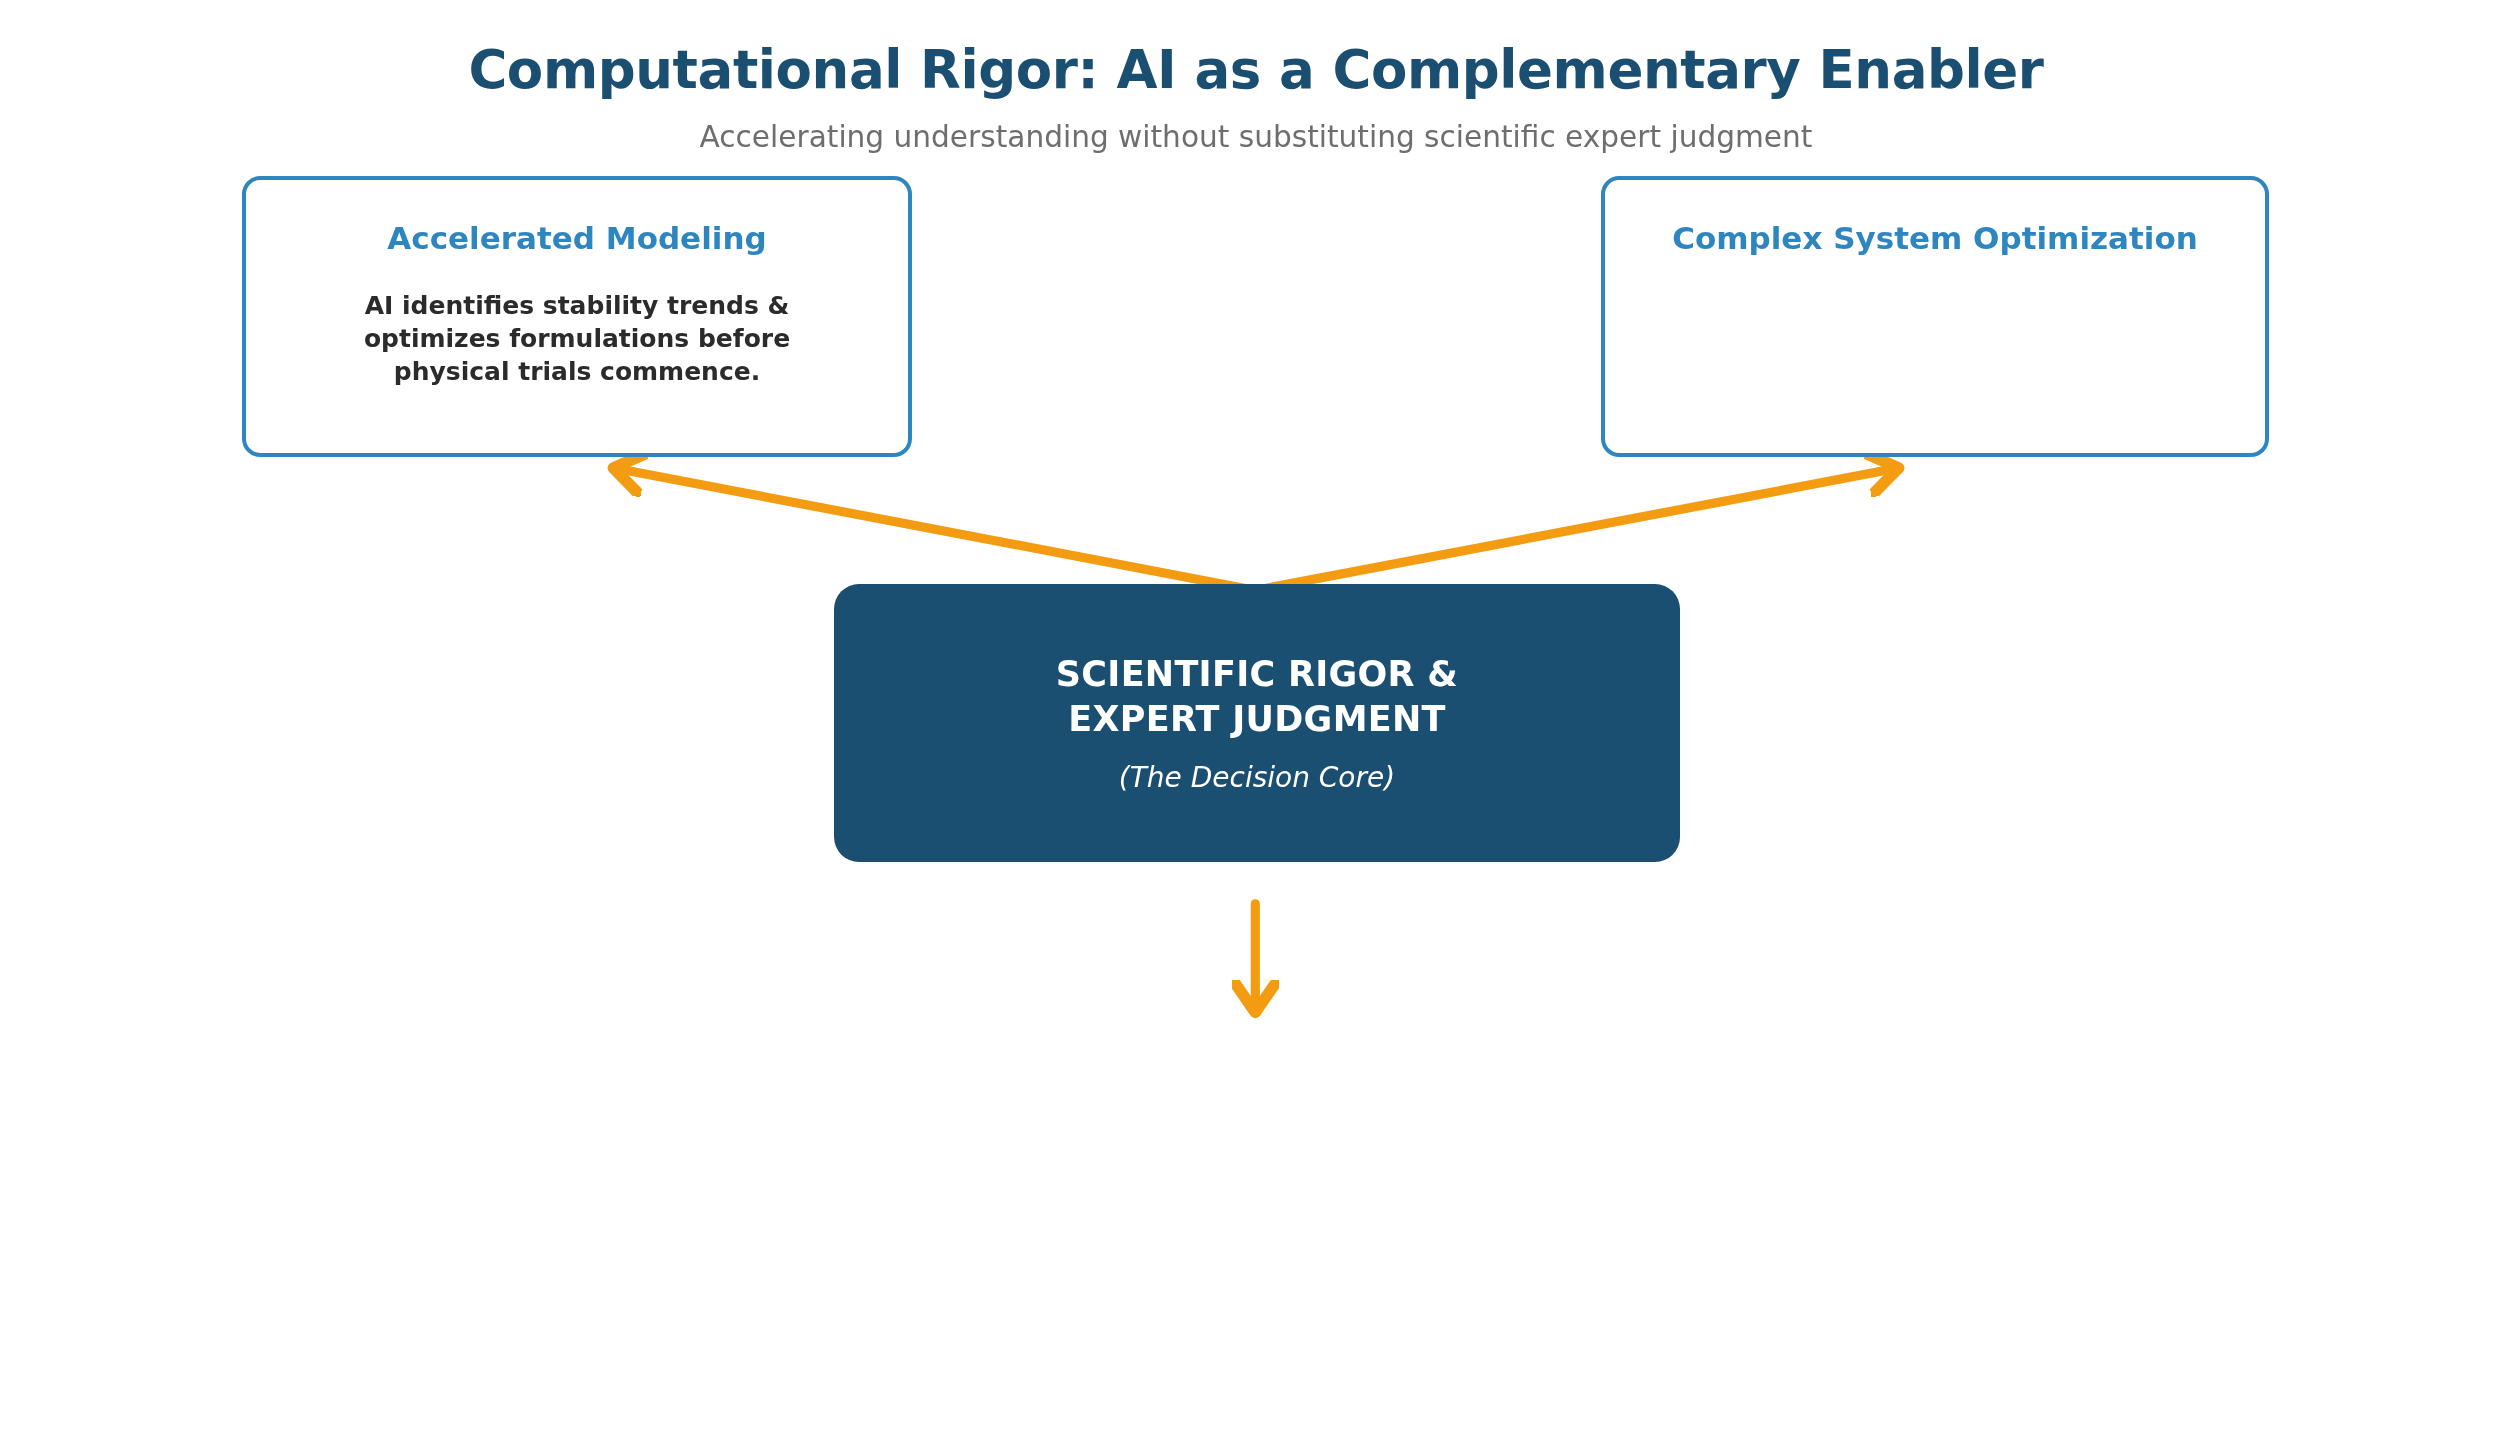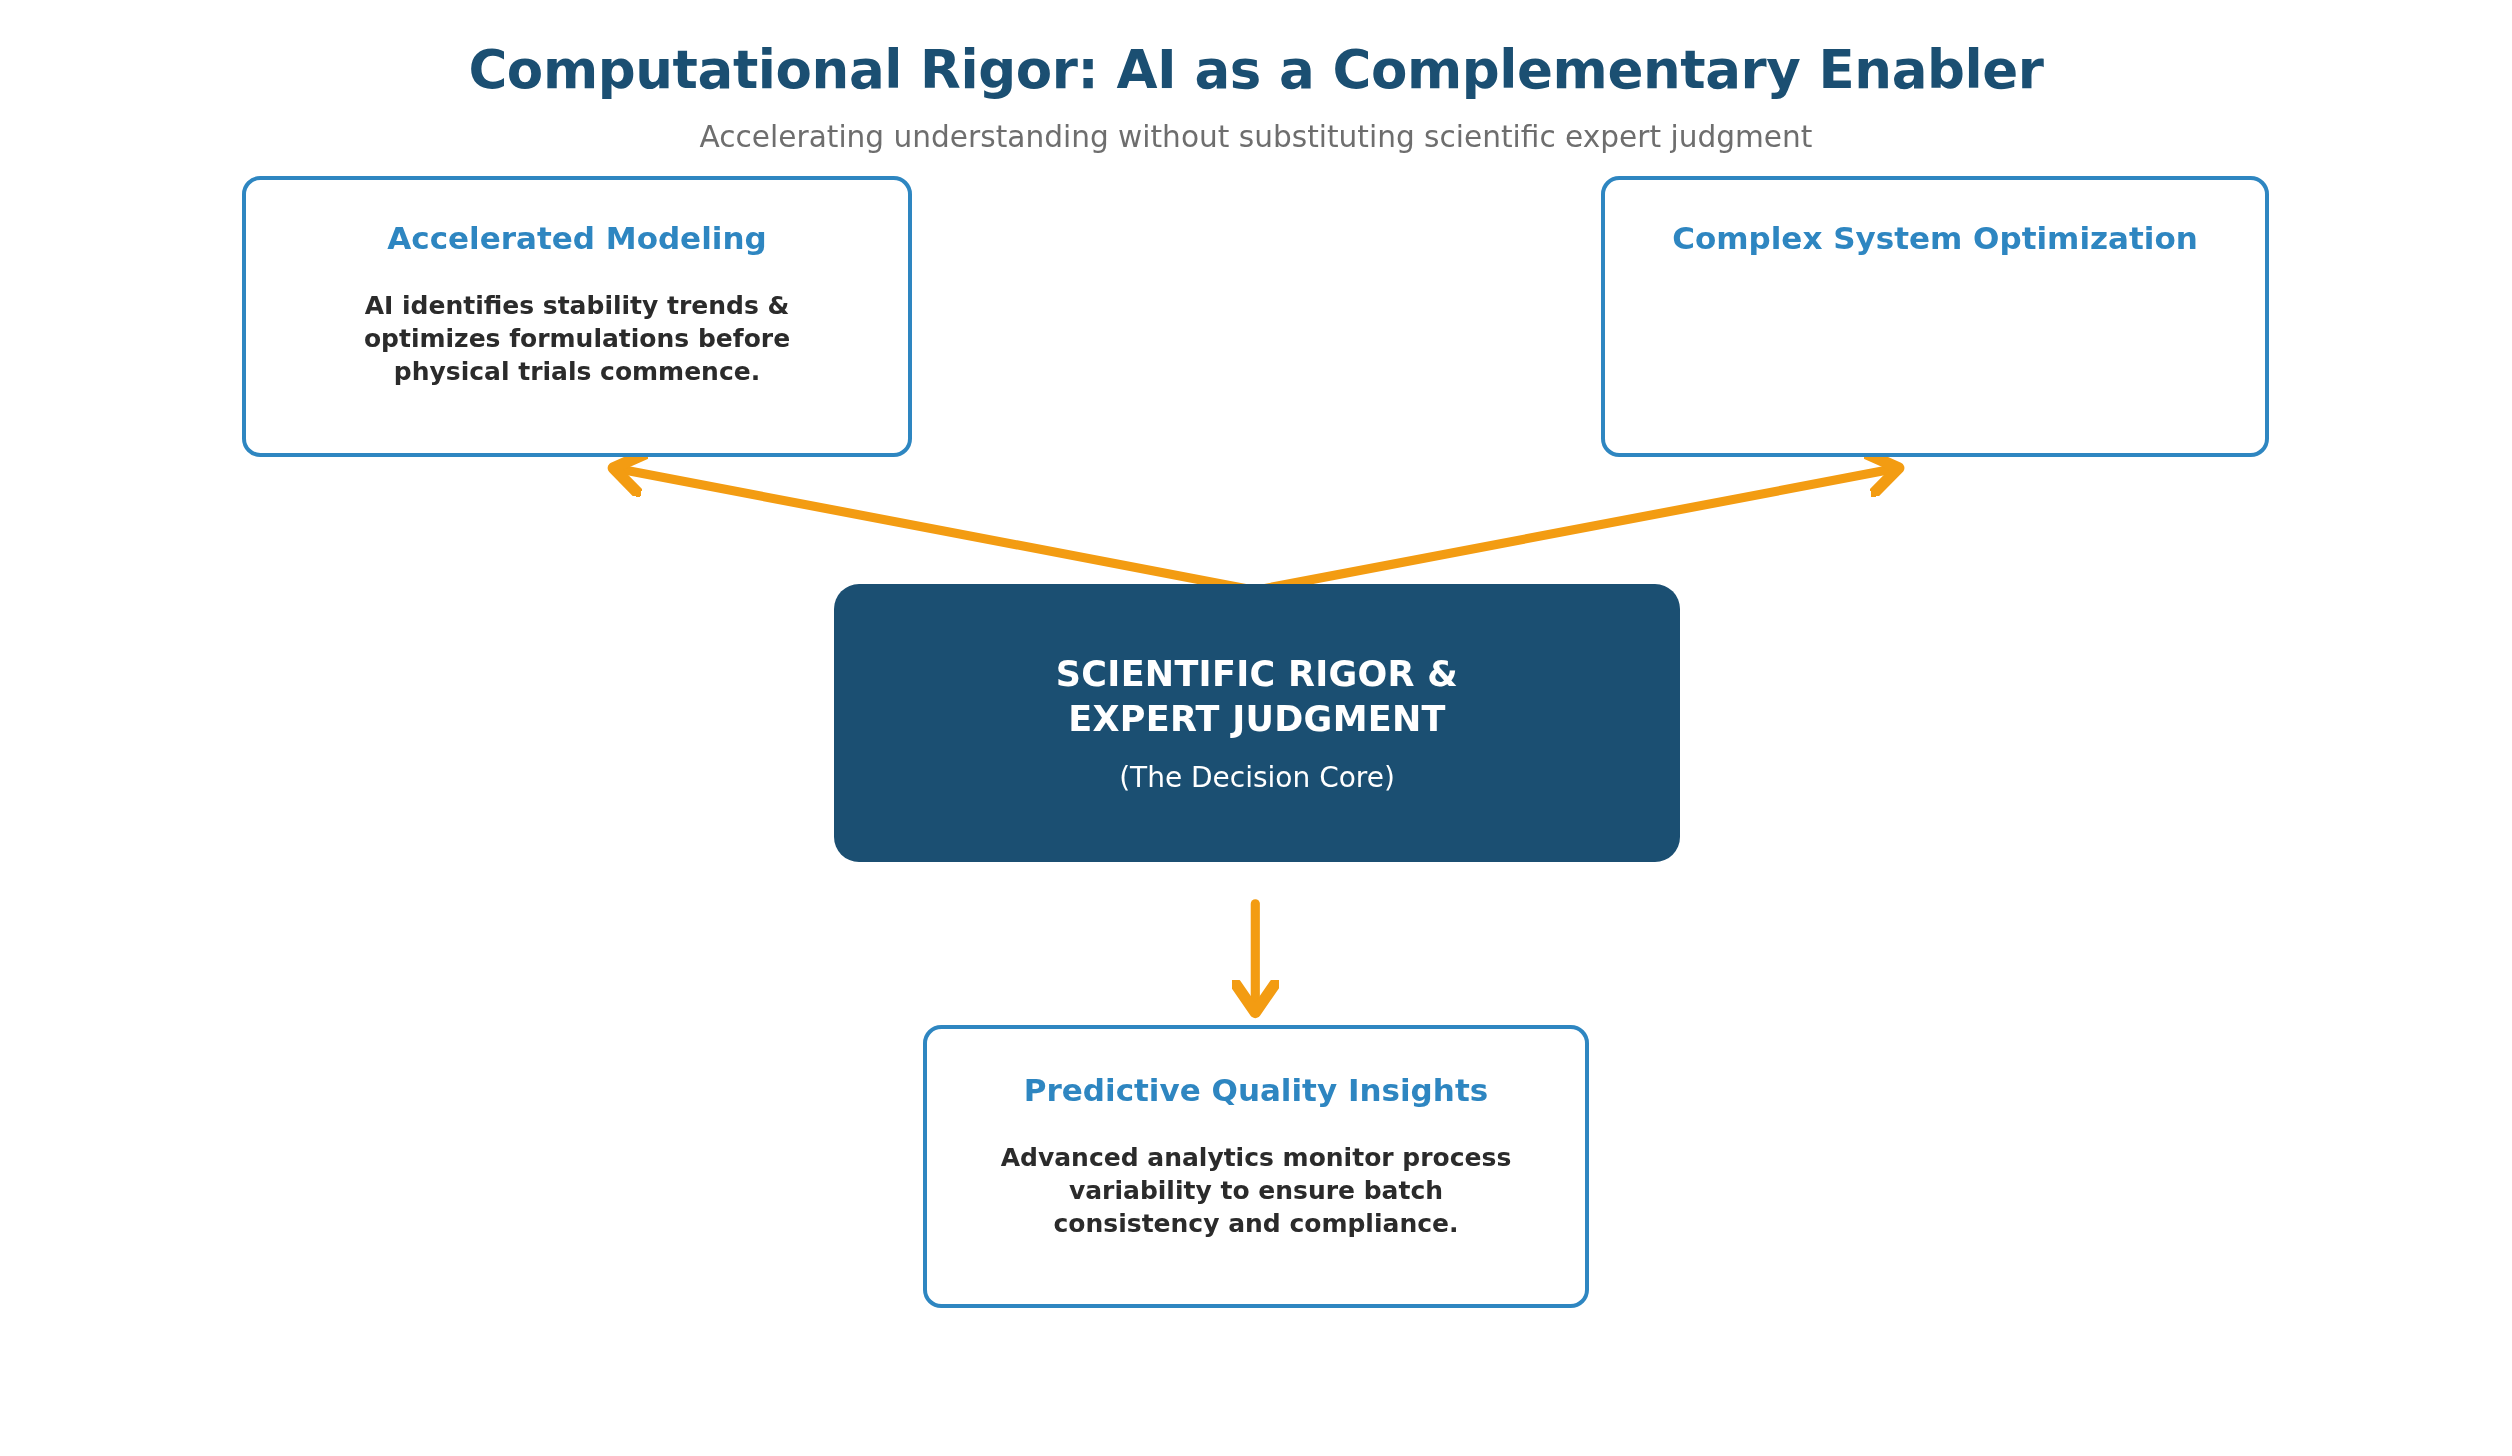--- a/index.html
+++ b/index.html
@@ -129,20 +129,21 @@
     font-weight: bold;
     color: #FFFFFF;
     text-align: center;
     line-height: 1.30;
     letter-spacing: 0.3px;
     white-space: pre-line;
   }
   #core-subtitle {
     margin-top: 18px;
     font-size: 28px;
+    font-style: italic;
     color: #FFFFFF;
     text-align: center;
     line-height: 1.2;
   }
 </style>
 </head>
 <body>
 
 <div id="canvas">
 
@@ -175,21 +176,15 @@
   <div class="satellite-box" id="box-complex-system-optimization">
     <div class="satellite-title">Complex System Optimization</div>
   </div>
 
   <div id="box-decision-core">
     <div id="core-title">SCIENTIFIC RIGOR &amp;
 EXPERT JUDGMENT</div>
     <div id="core-subtitle">(The Decision Core)</div>
   </div>
 
-  <div class="satellite-box" id="box-predictive-quality-insights">
-    <div class="satellite-title">Predictive Quality Insights</div>
-    <div class="satellite-body">Advanced analytics monitor process
-variability to ensure batch
-consistency and compliance.</div>
-  </div>
 
 </div>
 
 
 </body></html>

